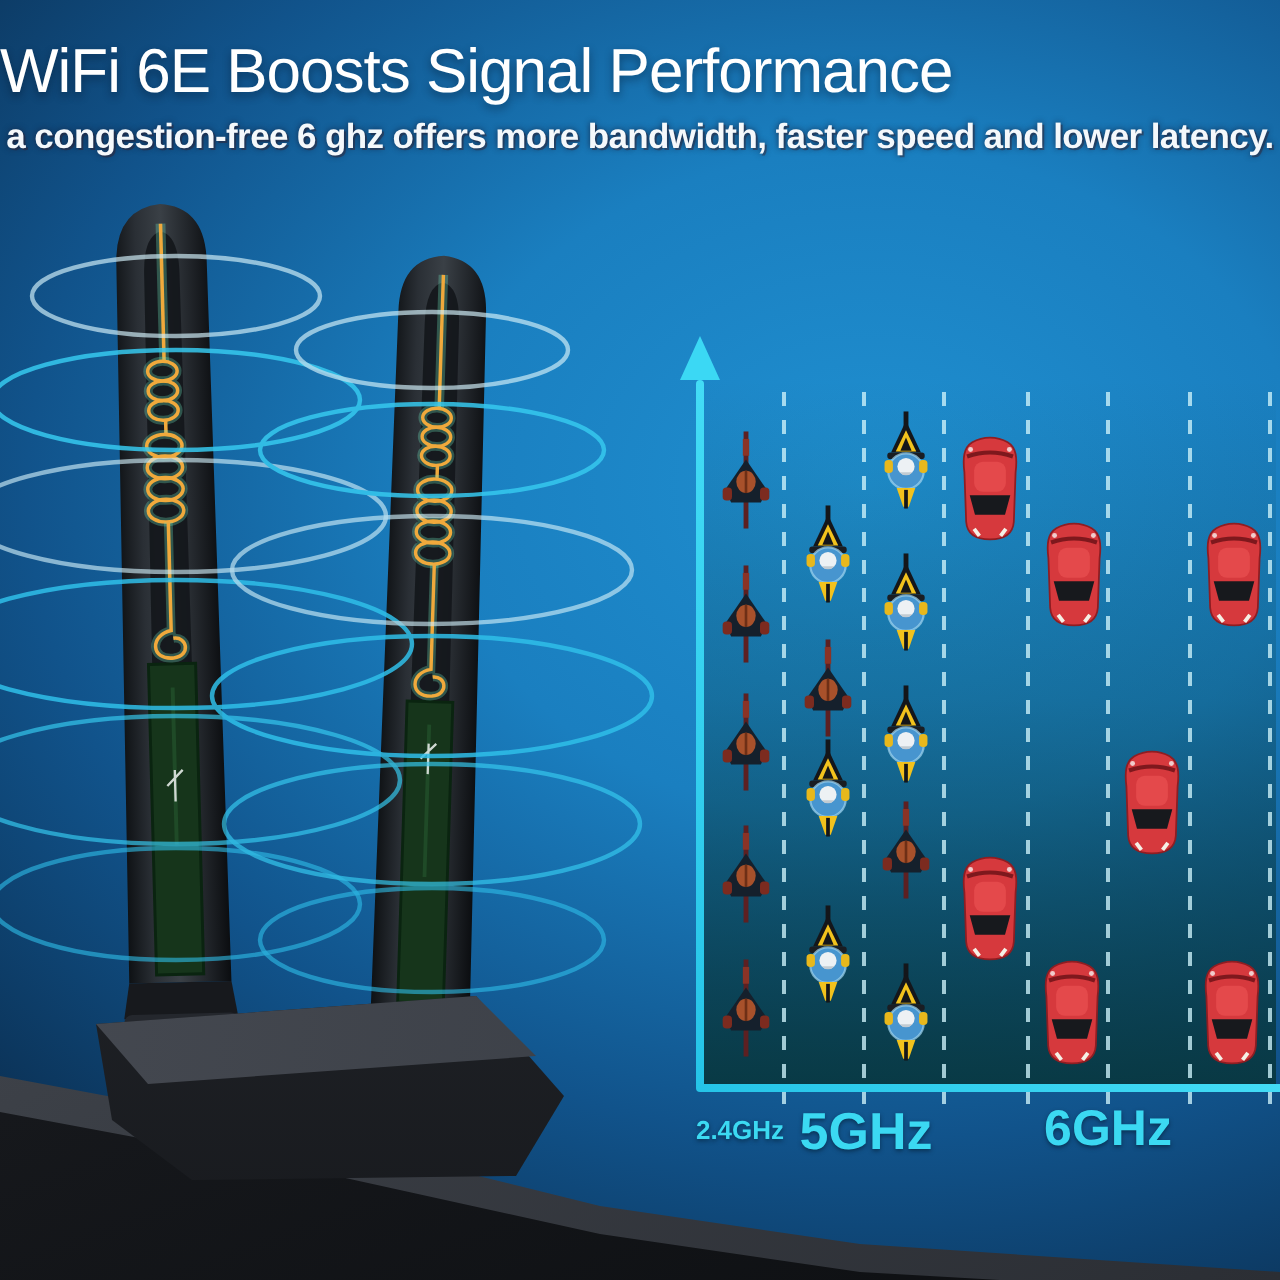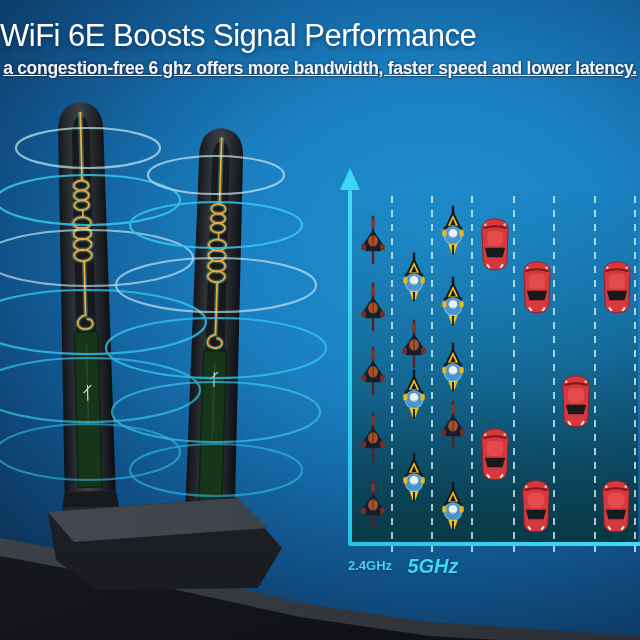--- a/index.html
+++ b/index.html
@@ -12,21 +12,21 @@
 
   
   .page-title{
     position:absolute;top:18px;left:0;width:640px;text-align:left;
     color:#ffffff;font-size:31px;font-weight:400;letter-spacing:-0.5px;
     text-shadow:0 2px 4px rgba(5,20,40,.45);z-index:9;
   }
   .page-subtitle{
     position:absolute;top:58px;left:0;width:640px;text-align:center;
     color:#f4f8fb;font-size:17.5px;font-weight:600;letter-spacing:-0.3px;
-    text-shadow:0 0 3px rgba(18,34,66,.85), 1px 1px 0 rgba(70,25,25,.4);z-index:9;text-decoration:underline;
+    text-shadow:0 0 3px rgba(18,34,66,.85), 1px 1px 0 rgba(70,25,25,.4);z-index:9;
   }
 
   
   .rings{position:absolute;left:0;top:88px;z-index:4;}
   .antenna{position:absolute;z-index:3;}
   .antenna.left{left:50px;top:98px;transform:rotate(-1.5deg);}
   .antenna.right{left:180px;top:124px;transform:rotate(1.8deg);}
 
   
   .wedge-light{position:absolute;inset:0;z-index:5;background:linear-gradient(150deg,#52565e 0%,#3c4047 55%,#2b2e34 100%);
@@ -423,17 +423,18 @@
     <div class="vehicle" style="left: 565px; top: 479px;"><svg width="30" height="56" viewBox="0 0 34 60">
         <path d="M7,3 C2,6 1.5,12 2.5,20 L3.5,48 C4,55 9,58 17,58 C25,58 30,55 30.5,48 L31.5,20 C32.5,12 32,6 27,3 C21,-0.5 13,-0.5 7,3 Z" fill="#d6393d" stroke="#8f1d22" stroke-width="1"></path>
         <path d="M4,11 Q17,6.5 30,11" stroke="#7e181d" stroke-width="2.4" fill="none"></path>
         <rect x="8" y="14" width="18" height="17" rx="5" fill="#e4494b"></rect>
         <path d="M5.5,33 L28.5,33 L25.5,44 L8.5,44 Z" fill="#17191d"></path>
         <path d="M8,52 l3,4 M26,52 l-3,4" stroke="#f5f0e6" stroke-width="2.2"></path>
         <circle cx="6" cy="7" r="1.4" fill="#f0cdcd"></circle>
         <circle cx="28" cy="7" r="1.4" fill="#f0cdcd"></circle>
       </svg></div>
     <div class="band-label" style="left: 334px; top: 565px; font-size: 13px;">2.4GHz</div>
-    <div class="band-label" style="left: 397px; top: 566px; font-size: 20px; font-style: italic;">5GHz</div>
+    <div class="band-label" style="left: 397px; top: 566px; font-size: 26px;">5GHz</div>
+    <div class="band-label" style="left: 518px; top: 565px; font-size: 25px;">6GHz</div>
   </div>
 
 <div class="page-title">WiFi 6E Boosts Signal Performance</div>
 <div class="page-subtitle">a congestion-free 6 ghz offers more bandwidth, faster speed and lower latency.</div>
 
 </body></html>

